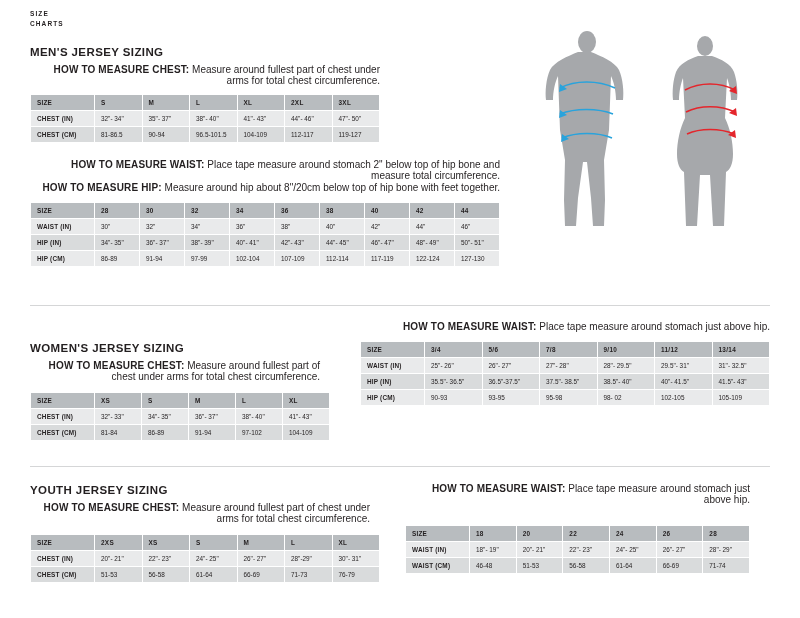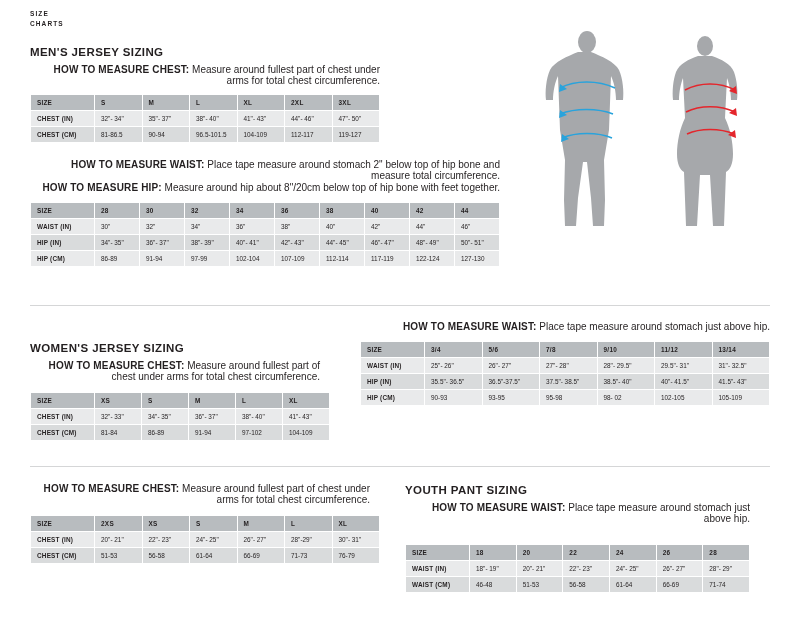--- a/index.html
+++ b/index.html
@@ -348,20 +348,21 @@
           <td>105-109</td>
         </tr>
       </tbody>
         </table>
     </div>
   </div>
 
   <div class="hr" style="top:466px;"></div>
 
   <div class="section" style="left:30px; top:484px; width:350px;">
+    <div class="sec-title">YOUTH JERSEY SIZING</div>
     <div class="howto" style="width:340px;">
       <b>HOW TO MEASURE CHEST:</b><span> Measure around fullest part of chest under arms for total chest circumference.</span>
     </div>
     <div style="width:350px; margin-top:10px;">
       <table>
         <colgroup>
             <col style="width:64px">
             <col>
             <col>
             <col>
@@ -396,21 +397,20 @@
           <td>66-69</td>
           <td>71-73</td>
           <td>76-79</td>
         </tr>
       </tbody>
         </table>
     </div>
   </div>
 
   <div class="section" style="left:405px; top:484px; width:345px;">
-    <div class="sec-title">YOUTH PANT SIZING</div>
     <div class="howto">
       <b>HOW TO MEASURE WAIST:</b><span> Place tape measure around stomach just above hip.</span>
     </div>
     <div style="width:345px; margin-top:20px;">
       <table>
         <colgroup>
             <col style="width:64px">
             <col>
             <col>
             <col>

